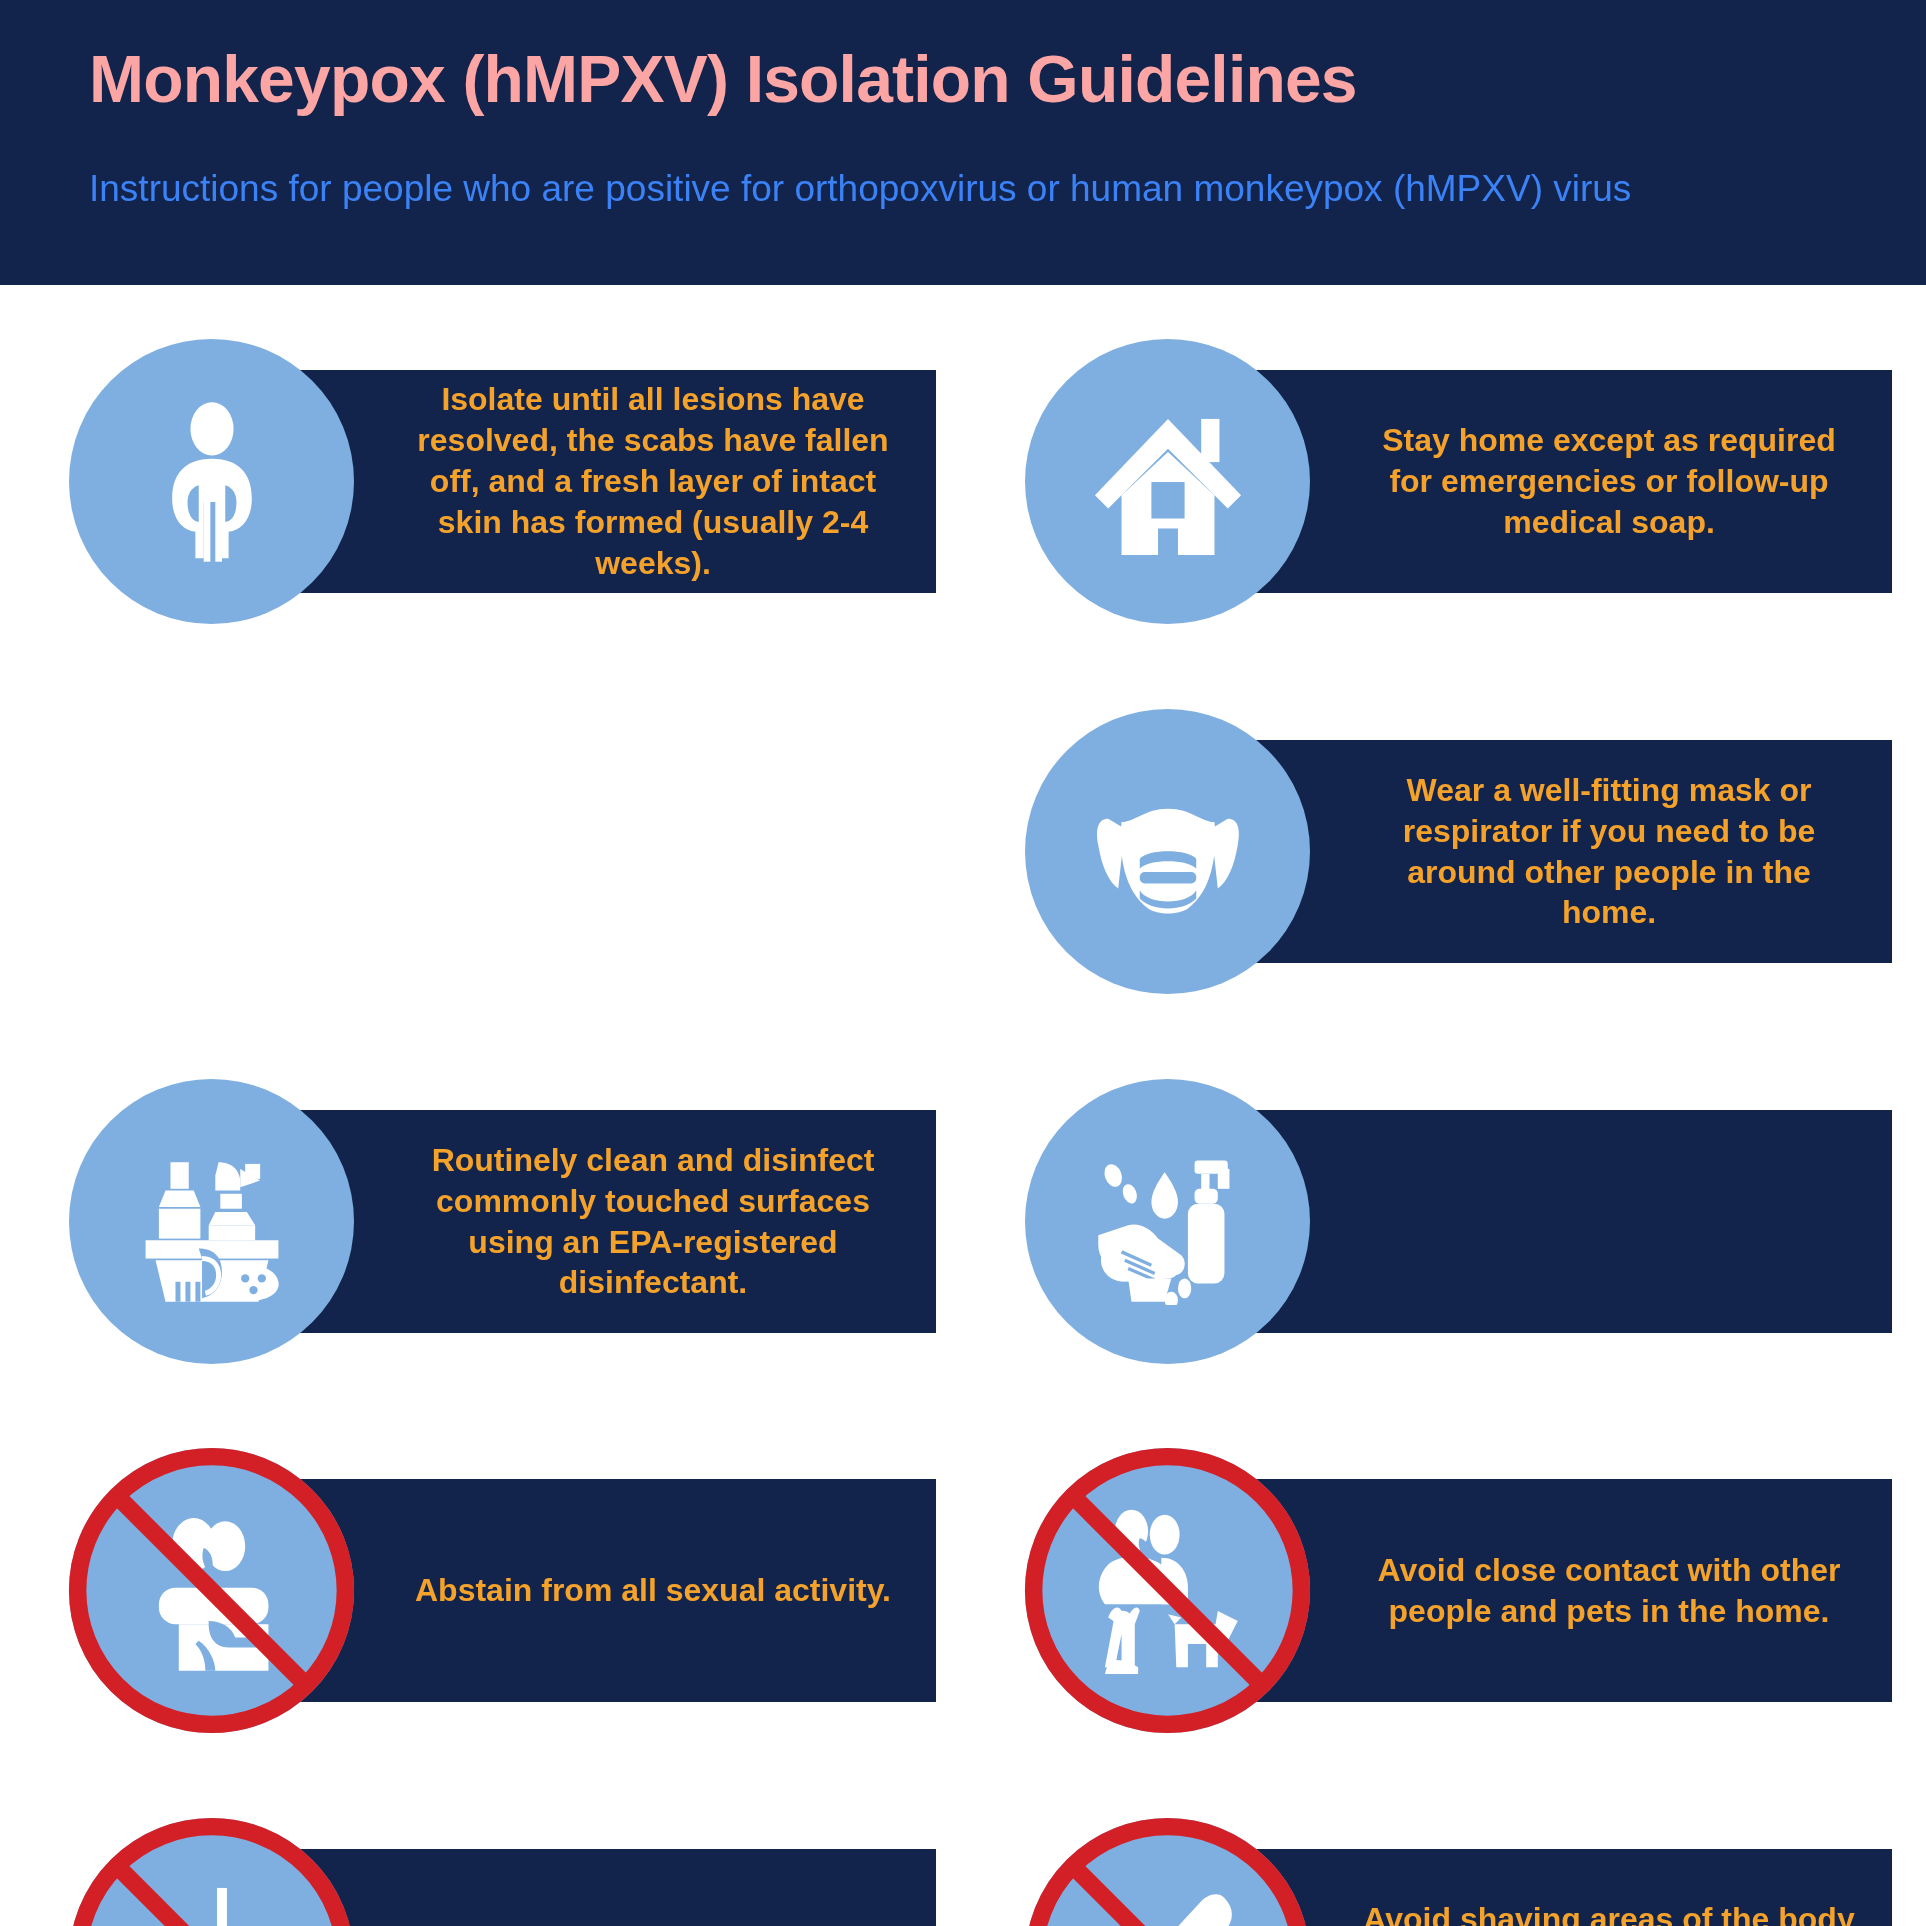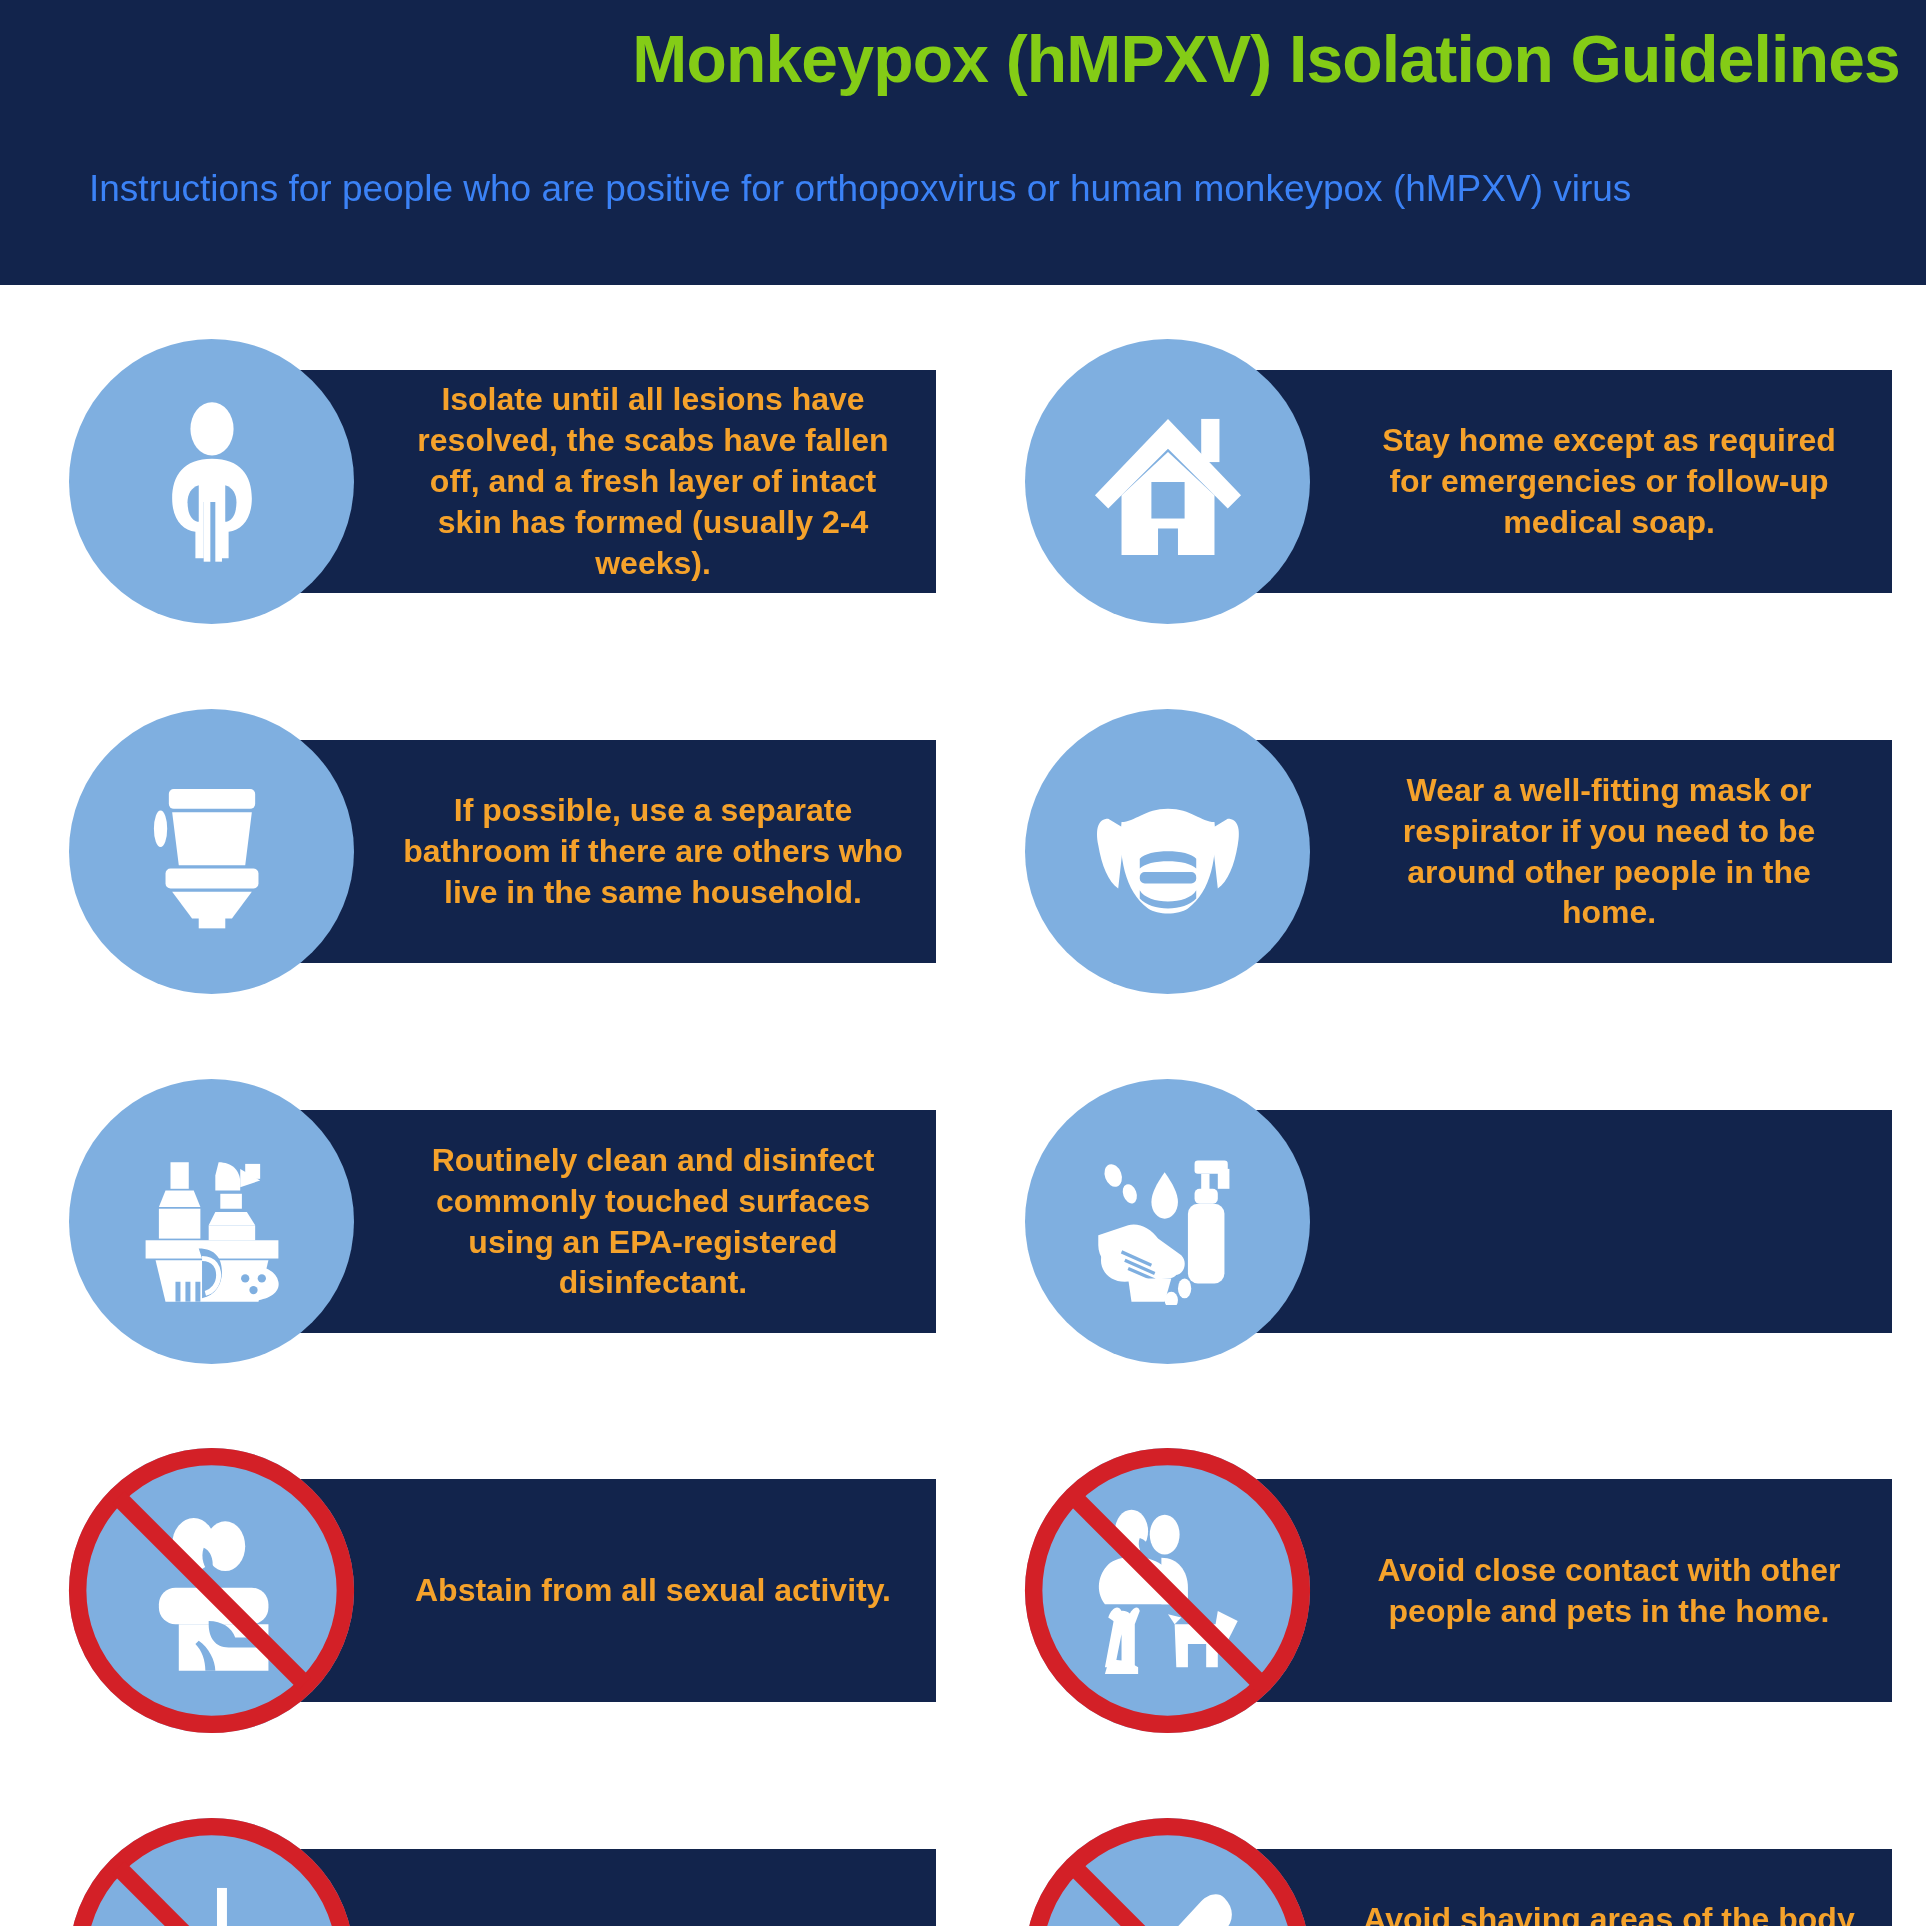--- a/index.html
+++ b/index.html
@@ -13,28 +13,27 @@
 
   
   #header-band {
     position: absolute;
     left: 0; top: 0;
     width: 1965px; height: 285px;
     background: #12244C;
   }
   #page-title {
     position: absolute;
-    left: 89px; top: 26px;
+    left: 89px; top: 46px;
     width: 1811px;
     font-size: 66px;
     font-weight: bold;
-    color: #84cc16;
+    color: #fca5a5;
     letter-spacing: -0.8px;
     line-height: 1.0;
-    text-align: right;
   }
   #page-subtitle {
     position: absolute;
     left: 89px; top: 169px;
     width: 1811px;
     font-size: 37px;
     color: #3b82f6;
     line-height: 1.1;
   }
 
@@ -139,36 +138,20 @@
     <svg viewBox="0 0 100 100">
       <rect x="70" y="12" width="11" height="26" fill="#fff"></rect>
       <path d="M50 12 L6 58 L14 66 L50 30 L86 66 L94 58 Z" fill="#fff"></path>
       <path d="M22 58 L22 94 L78 94 L78 58 L50 32 Z" fill="#fff"></path>
       <rect x="40" y="50" width="20" height="22" fill="#7FAFE0"></rect>
       <rect x="44" y="78" width="12" height="18" fill="#7FAFE0"></rect>
     </svg>
       </div>
       <div class="card-text">
         <span>Stay home except as required for emergencies or follow-up medical soap.</span>
-      </div>
-    </div>
-    <div class="card col-left row-2">
-      <div class="card-bg"></div>
-      <div class="icon-circle">
-    <svg viewBox="0 0 100 100">
-      <rect x="24" y="12" width="52" height="12" rx="3" fill="#fff"></rect>
-      <path d="M26 26 L74 26 L70 58 L30 58 Z" fill="#fff"></path>
-      <ellipse cx="19" cy="36" rx="4" ry="11" fill="#fff"></ellipse>
-      <rect x="22" y="60" width="56" height="12" rx="3" fill="#fff"></rect>
-      <path d="M26 74 L74 74 L62 90 L38 90 Z" fill="#fff"></path>
-      <rect x="42" y="88" width="16" height="8" fill="#fff"></rect>
-    </svg>
-      </div>
-      <div class="card-text">
-        <span>If possible, use a separate bathroom if there are others who live in the same household.</span>
       </div>
     </div>
     <div class="card col-right row-2">
       <div class="card-bg"></div>
       <div class="icon-circle">
     <svg viewBox="0 0 100 100">
       <path d="M14 30 C8 30 6 36 8 46 C10 58 14 68 20 72 L24 36 Z" fill="#fff"></path>
       <path d="M86 30 C92 30 94 36 92 46 C90 58 86 68 80 72 L76 36 Z" fill="#fff"></path>
       <path d="M22 32 C30 32 36 24 50 24 C64 24 70 32 78 32 C80 52 76 74 62 84 C56 88 44 88 38 84 C24 74 20 52 22 32 Z" fill="#fff"></path>
       <path d="M33 54 C38 48 62 48 67 54 L67 60 C62 54 38 54 33 60 Z" fill="#7FAFE0"></path>

